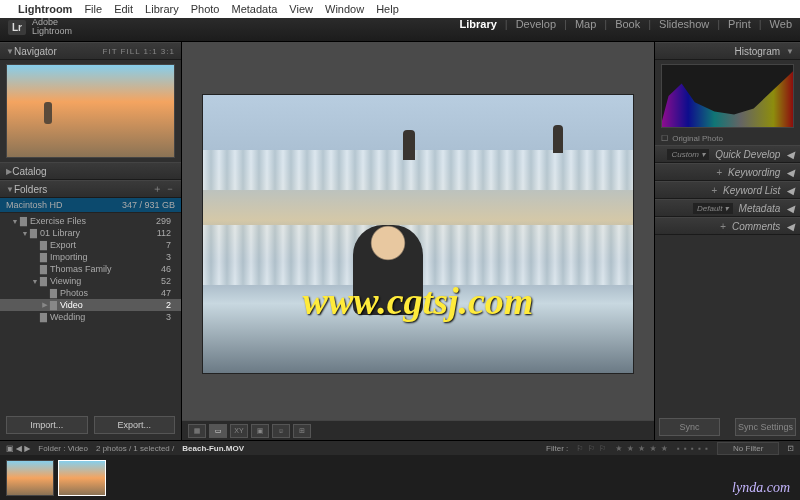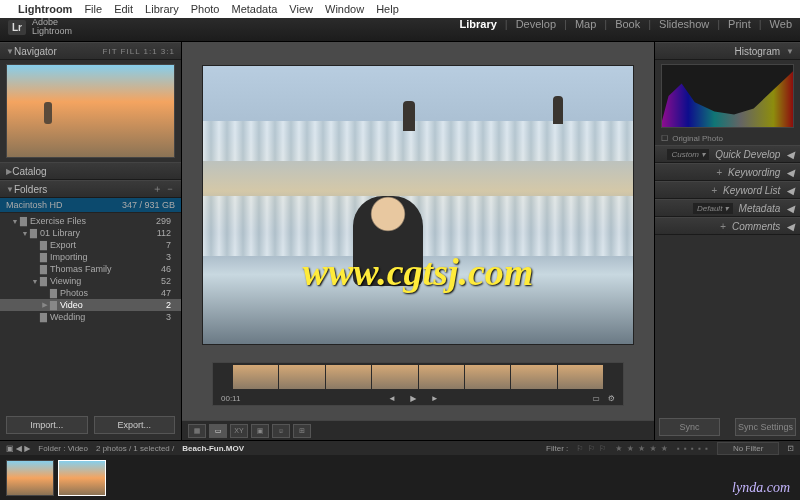--- a/index.html
+++ b/index.html
@@ -196,42 +196,20 @@
     <div class="viewer">
       <div class="photo">
         <div class="wave" style="top:55px"></div>
         <div class="wave" style="top:130px;height:60px"></div>
         <div class="person" style="left:200px;top:35px;width:12px;height:30px"></div>
         <div class="person" style="left:350px;top:30px;width:10px;height:28px"></div>
         <div class="person" style="left:150px;top:130px;width:70px;height:90px;background:radial-gradient(circle at 50% 20%,#e8c8a0 20%,#2a2a2a 22%);border-radius:30px 30px 8px 8px"></div>
         <div class="watermark">www.cgtsj.com</div>
       </div>
     </div>
-    <div class="vidctrl">
-      <div class="filmstrip">
-        <div class="fr"></div>
-          <div class="fr"></div>
-          <div class="fr"></div>
-          <div class="fr"></div>
-          <div class="fr"></div>
-          <div class="fr"></div>
-          <div class="fr"></div>
-          <div class="fr"></div>
-      </div>
-      <div class="playbar">
-        <span>00:11</span>
-        <span class="ctr">
-          <span>◄</span>
-          <span>▶</span>
-          <span>►</span>
-        </span>
-        <span>▭</span>
-        <span>⚙</span>
-      </div>
-    </div>
     <div class="toolbar">
       <div class="vm">▦</div>
       <div class="vm active">▭</div>
       <div class="vm">XY</div>
       <div class="vm">▣</div>
       <div class="vm">☺</div>
       <div class="vm">⊞</div>
     </div>
   </div>
 

